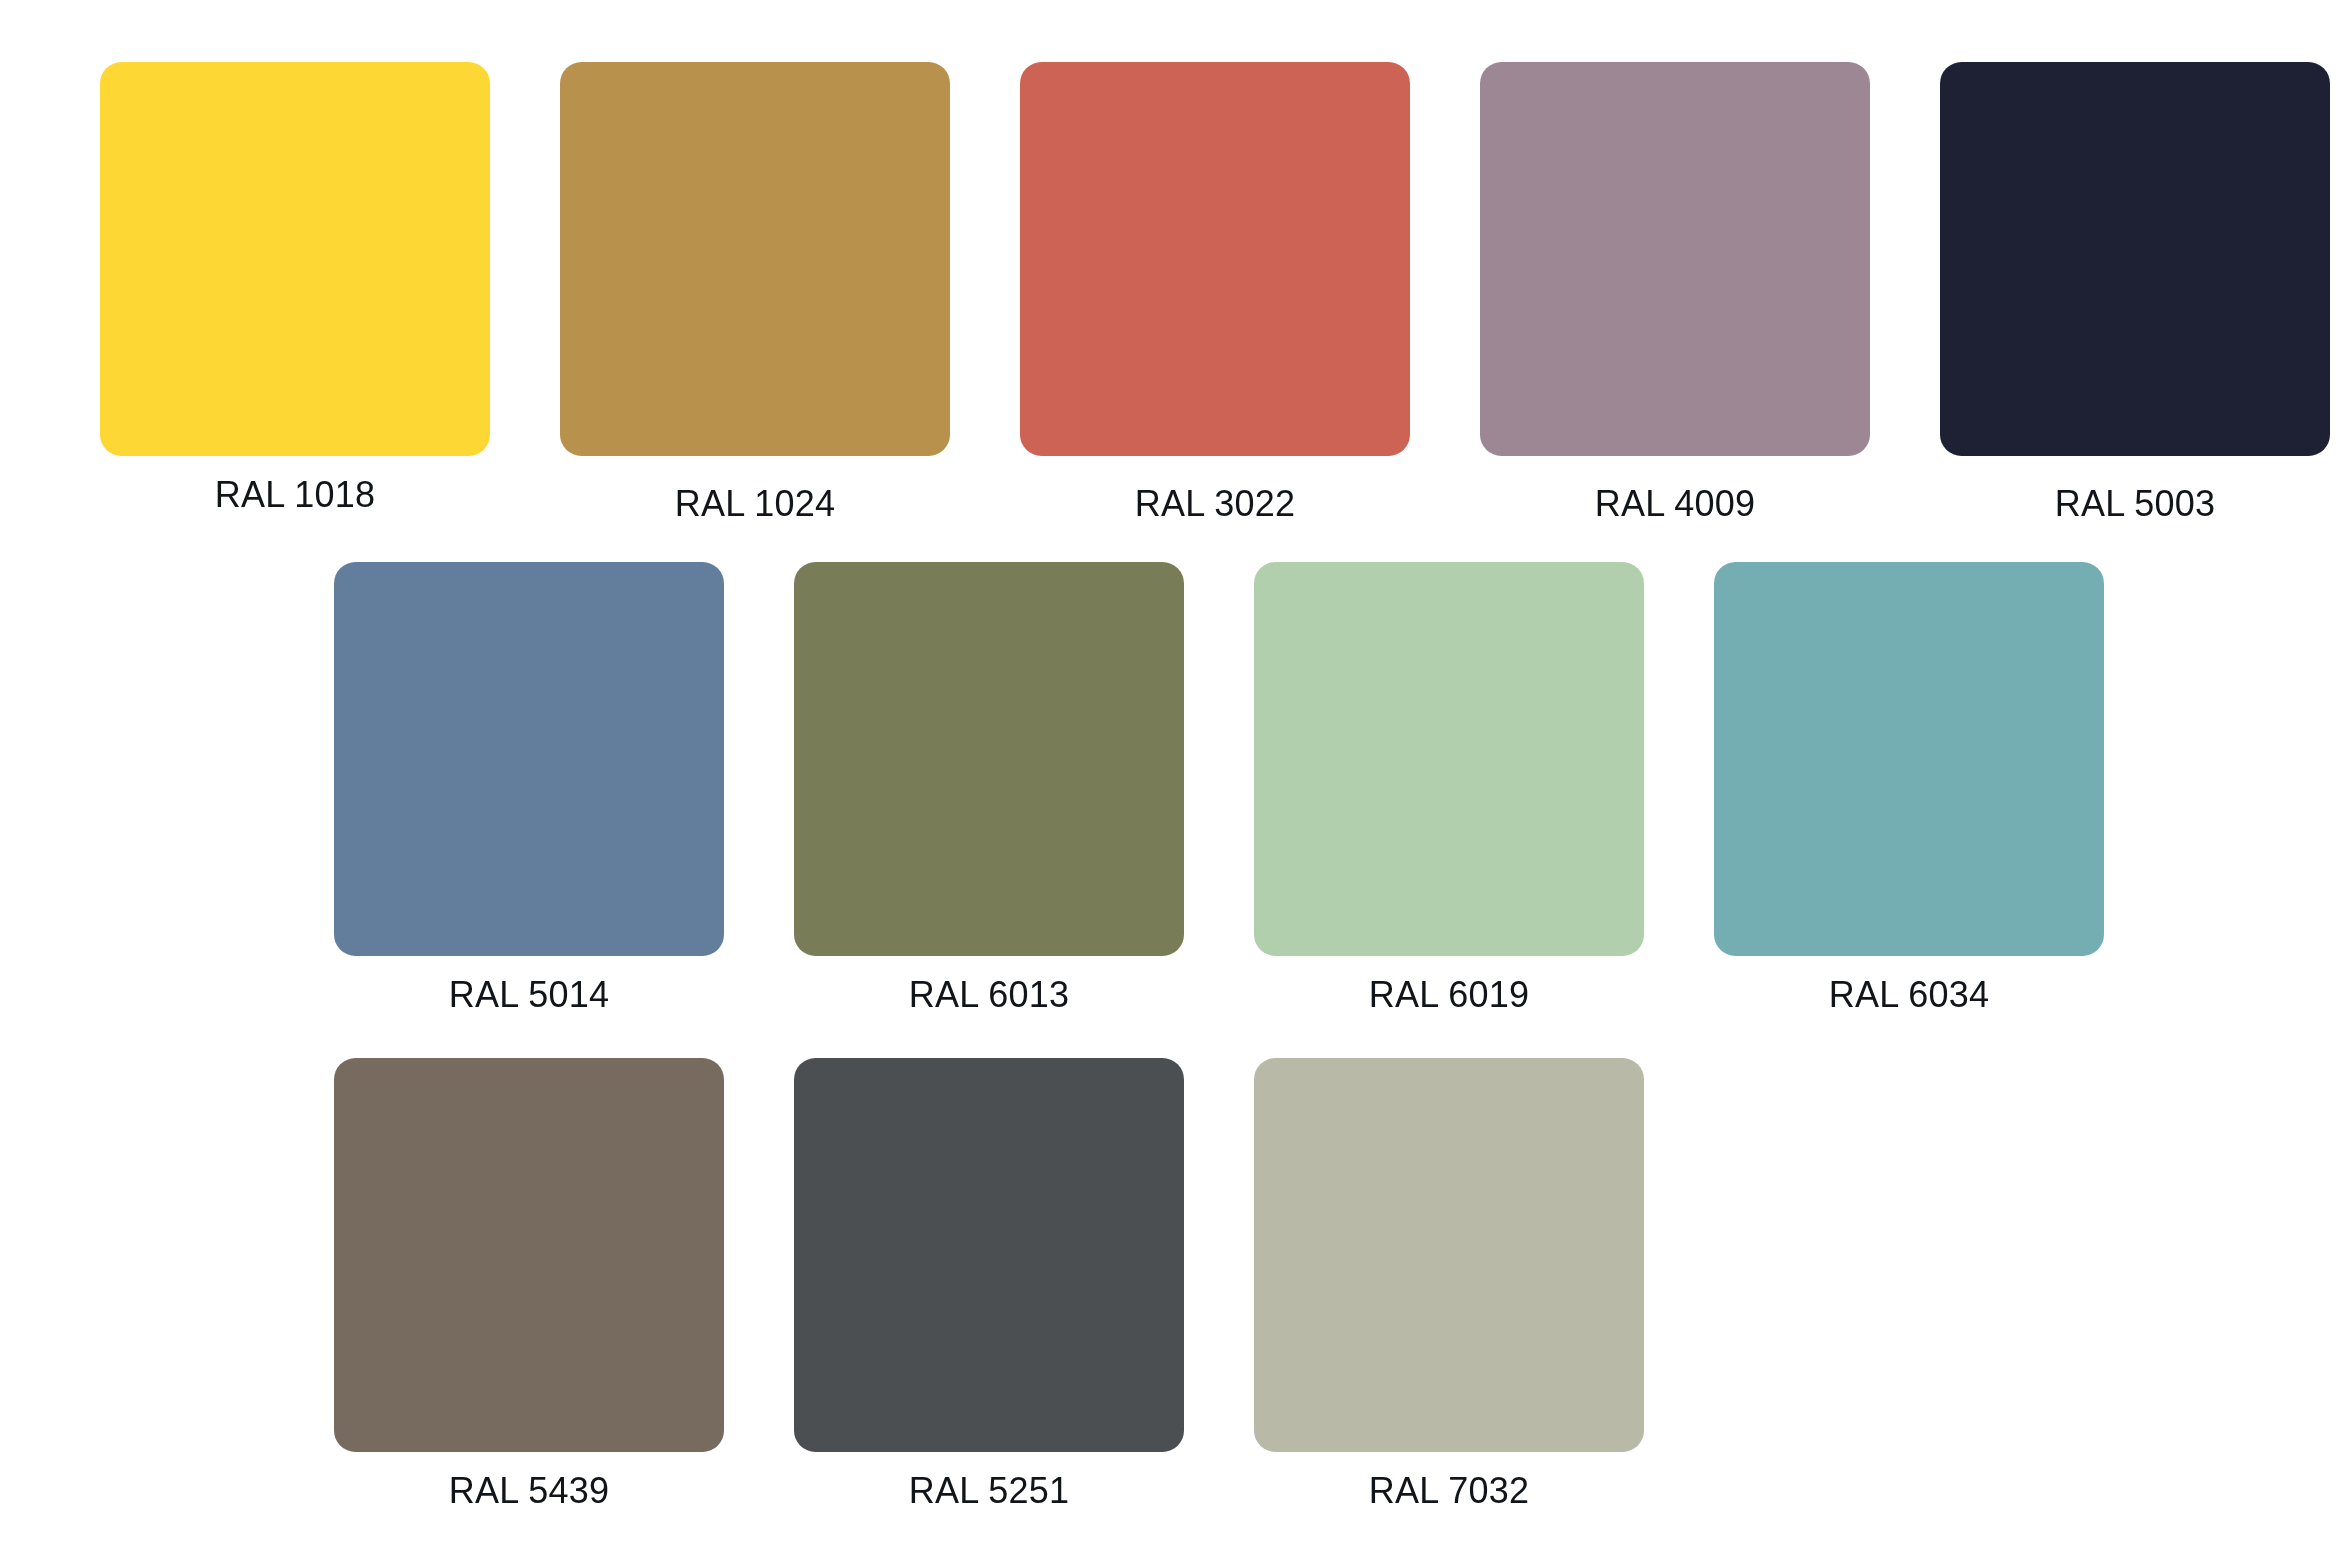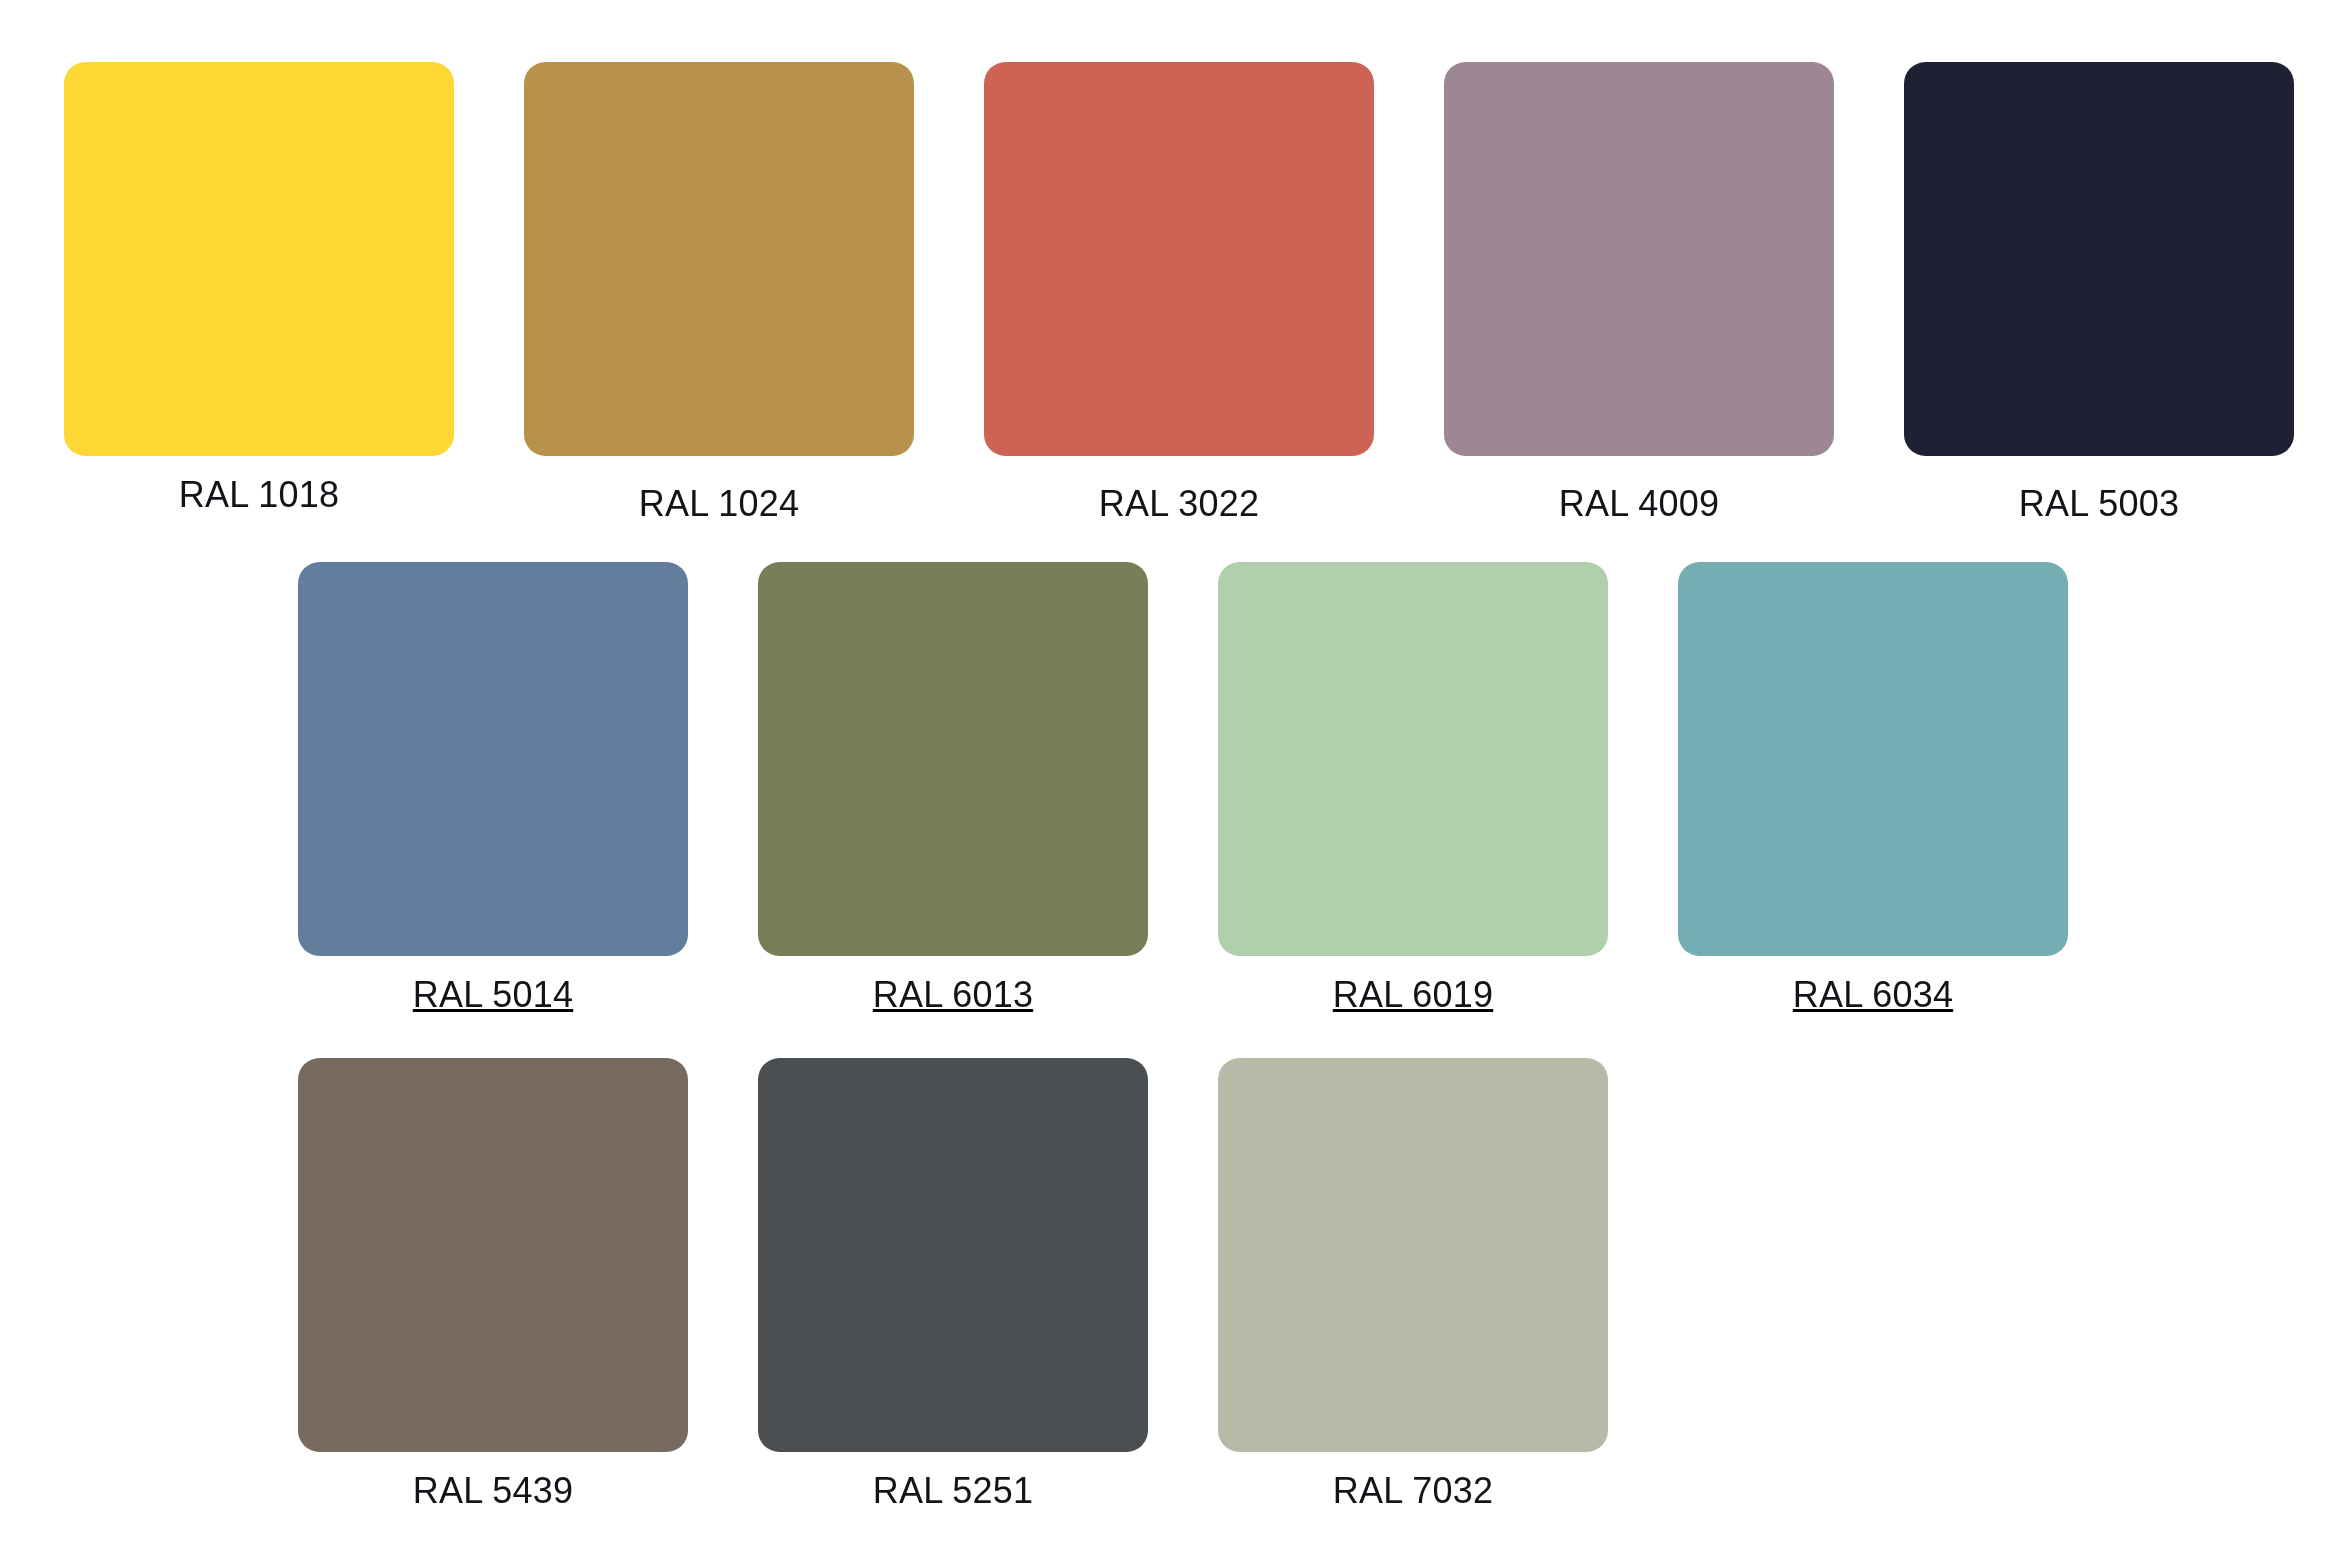--- a/index.html
+++ b/index.html
@@ -21,20 +21,21 @@
     width: 2341px;
     height: 1560px;
     background: #ffffff;
   }
 
   .swatch-row {
     position: absolute;
     display: flex;
     flex-direction: row;
     align-items: flex-start;
+    margin-left: 36px;
   }
 
   .swatch-cell {
     display: flex;
     flex-direction: column;
     align-items: center;
   }
 
   .swatch-chip {
     width: 390px;
@@ -52,21 +53,21 @@
     font-size: 36px;
     line-height: 1;
     color: #111418;
     letter-spacing: 0.2px;
     white-space: nowrap;
     font-weight: 400;
   }
 
   
   #row-1 { left: 64px;  top: 62px;   }
-  #row-2 { left: 298px; top: 562px; text-decoration: underline;  }
+  #row-2 { left: 298px; top: 562px;  }
   #row-3 { left: 298px; top: 1058px; }
 
   #row-1 .swatch-cell + .swatch-cell { margin-left: 70px; gap: 9px; }
   #row-2 .swatch-cell + .swatch-cell { margin-left: 70px; }
   #row-3 .swatch-cell + .swatch-cell { margin-left: 70px; }
 </style>
 </head>
 <body style="background-color: rgb(255, 255, 255);">
 
 <div id="palette">

